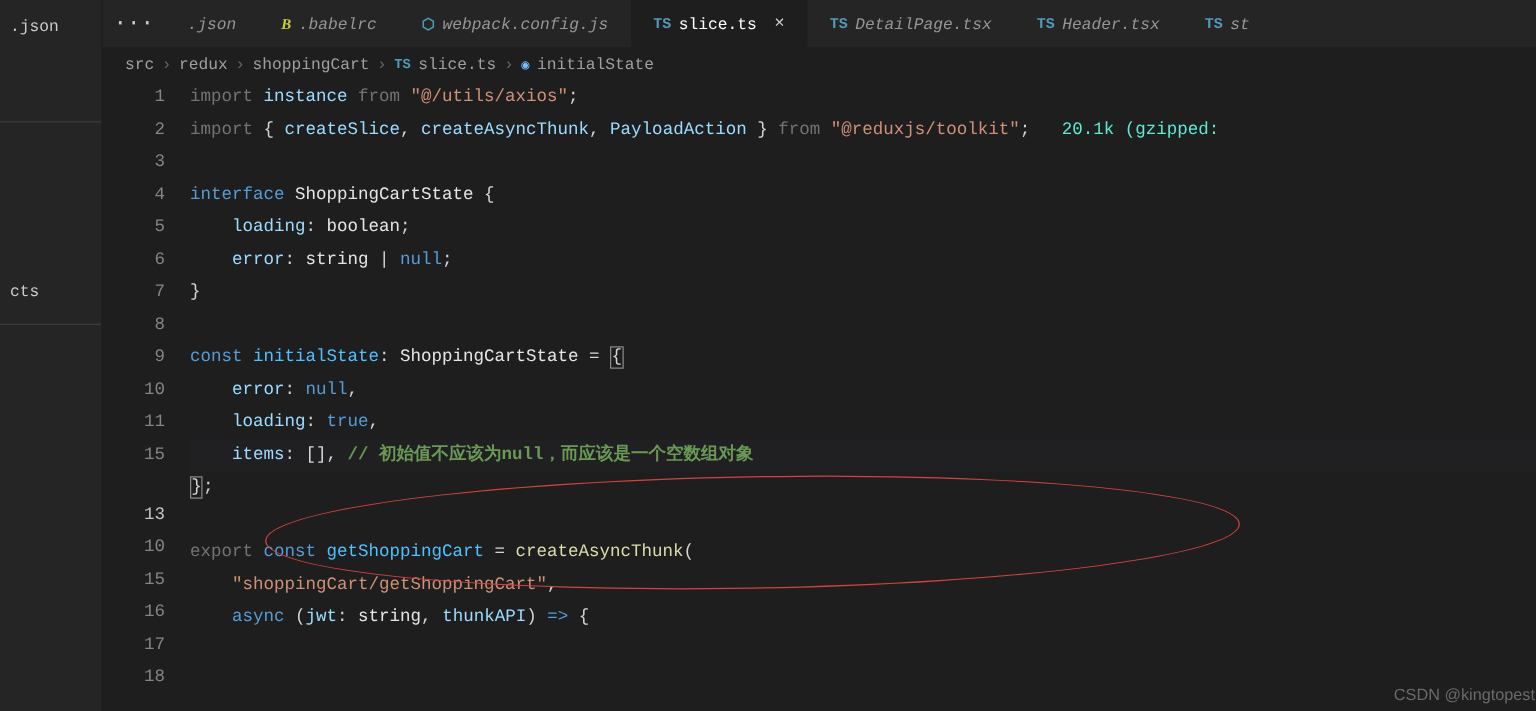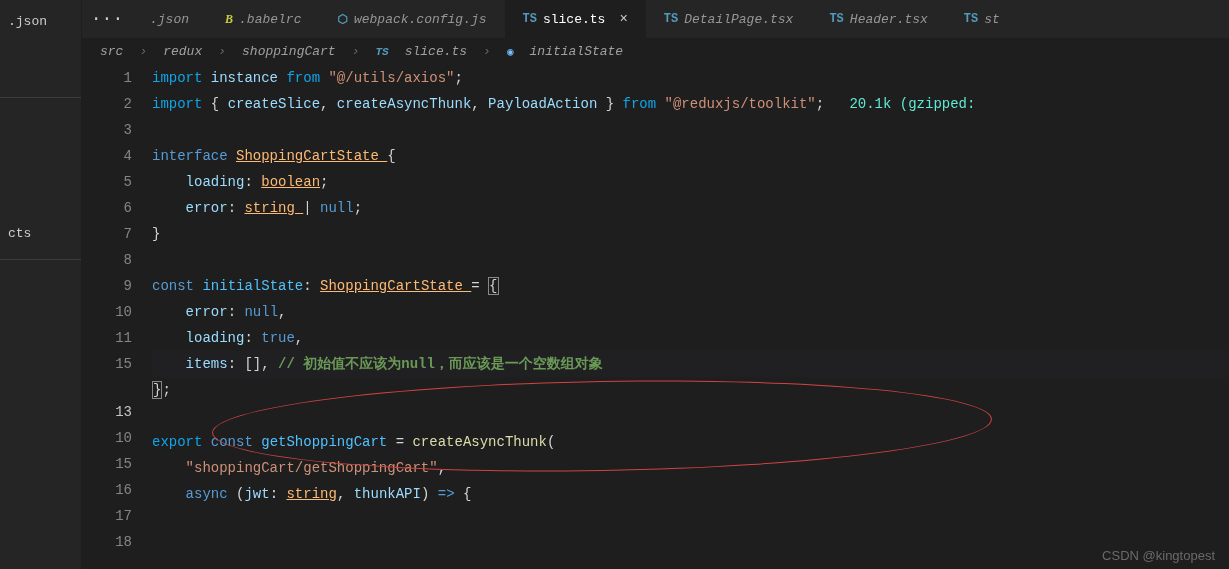--- a/index.html
+++ b/index.html
@@ -100,23 +100,22 @@
       margin-left: 8px;
       font-size: 14px;
       font-style: normal;
     }
     .breadcrumbs {
       display: flex;
       align-items: center;
       padding: 6px 18px;
       font-size: 13px;
       color: #a0a0a0;
-      gap: 16px;
+      gap: 6px;
       background: #1e1e1e;
-      font-style: italic;
     }
     .breadcrumb-sep {
       color: #666;
     }
     .breadcrumb-icon {
       font-size: 11px;
       color: #519aba;
       font-weight: bold;
     }
     .breadcrumb-icon.var {
@@ -148,25 +147,25 @@
       line-height: 26px;
       position: relative;
     }
     .line {
       white-space: pre;
       position: relative;
     }
     .line.current {
       background: rgba(40,40,50,0.3);
     }
-    .kw { color: #0ea5e9; }
+    .kw { color: #737373; }
     .kw2 { color: #569cd6; }
     .var { color: #9cdcfe; }
     .fn { color: #dcdcaa; }
-    .type { color: #fdba74; text-decoration: underline; }
+    .type { color: #e5e5e5; }
     .str { color: #ce9178; }
     .punct { color: #d4d4d4; }
     .comment { color: #6a9955; font-weight: bold; }
     .const { color: #4fc1ff; }
     .hint { color: #5eead4; margin-top: 48px; }
     .brace-match {
       border: 1px solid #888;
       padding: 0;
     }
     .annotation-ellipse {
@@ -176,21 +175,21 @@
       width: 780px;
       height: 90px;
       top: 316px;
       left: 130px;
       pointer-events: none;
       transform: rotate(-1deg);
     }
     .watermark {
       position: absolute;
       bottom: 6px;
-      right: 14px;
+      right: 1px;
       color: #6a6a6a;
       font-size: 13px;
       font-family: Arial, sans-serif;
     }
   </style>
 </head>
 <body>
 
 <div class="container">
   <div class="sidebar">

